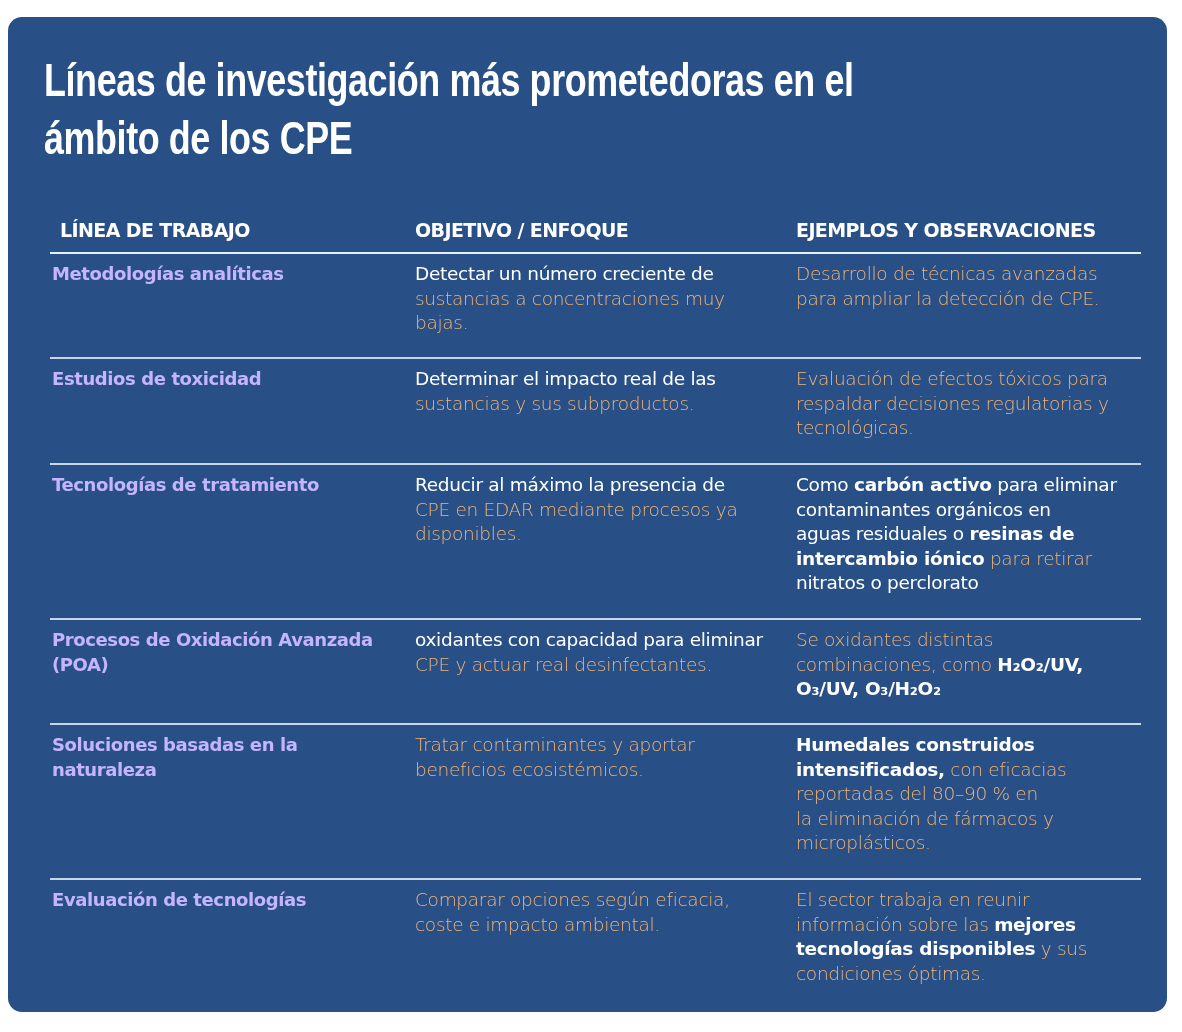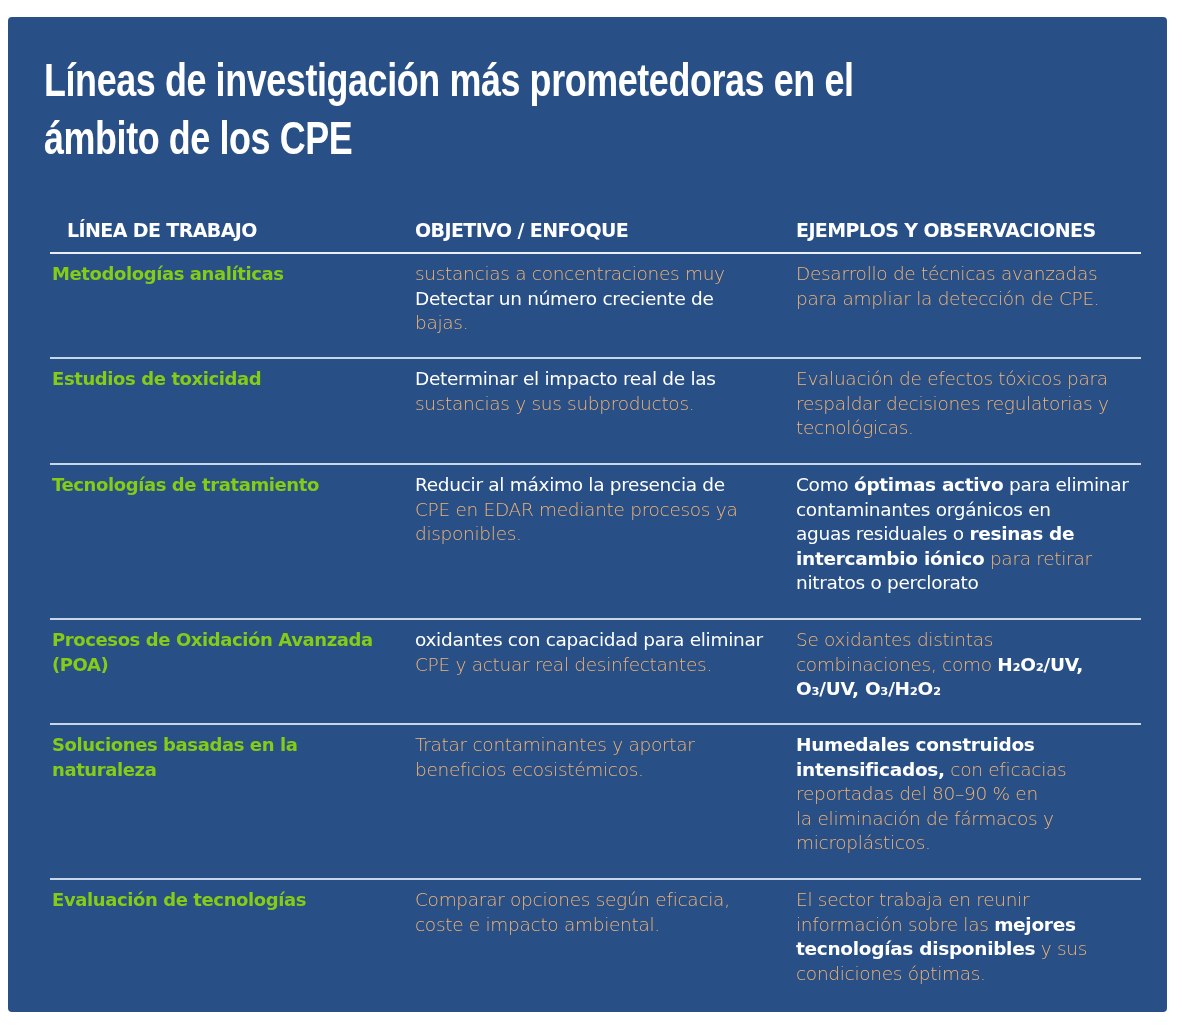--- a/index.html
+++ b/index.html
@@ -1,70 +1,70 @@
 <!DOCTYPE html>
 <html><head>
 <meta charset="utf-8">
 <style>
   html, body { margin: 0; padding: 0; background: #ffffff; }
   body { width: 1182px; height: 1032px; position: relative; overflow: hidden; font-family: "DejaVu Sans", sans-serif; }
   .card {
     position: absolute; left: 8px; top: 17px; width: 1159px; height: 995px;
-    background: #284f86; border-radius: 4px;
+    background: #284f86; border-radius: 14px;
   }
   .title {
     position: absolute; left: 36px; top: 34px; width: 1100px;
     color: #ffffff; font-family: "Liberation Sans", sans-serif; font-weight: 700;
     font-size: 46px; line-height: 58px; letter-spacing: -0.5px;
     transform: scaleX(0.78); transform-origin: left top; white-space: nowrap;
   }
   .title div { height: 58px; }
   .thead {
     position: absolute; left: 43px; top: 202px; width: 1090px; height: 34px;
   }
   .th {
     position: absolute; top: 0; color: #ffffff; font-family: "DejaVu Sans", sans-serif;
     font-weight: 700; font-size: 19px; letter-spacing: -0.6px; white-space: nowrap;
   }
   .sep { position: absolute; left: 42px; width: 1091px; height: 2px; background: #c9d6e8; }
   .sep.first { background: #e8eef6; }
   .row { position: absolute; left: 0; width: 1159px; }
   .cell { position: absolute; top: 0; font-size: 18.5px; line-height: 24.5px; white-space: nowrap; letter-spacing: -0.3px; }
-  .c1 { left: 44px; color: #84cc16; font-weight: 700; font-size: 18px; letter-spacing: -0.4px; }
+  .c1 { left: 44px; color: #c4b5fd; font-weight: 700; font-size: 18px; letter-spacing: -0.4px; }
   .c2 { left: 407px; }
   .c3 { left: 788px; }
   .ln { display: block; height: 24.5px; }
   .s-w  { color: #ffffff; font-weight: 400; }
   .s-l  { color: #fdba74; font-weight: 300; font-family: "DejaVu Sans", sans-serif; opacity: 0.95; }
   .s-b  { color: #ffffff; font-weight: 700; }
 </style>
 </head>
 <body>
 
 <div class="card">
   <div class="title">
     <div>Líneas de investigación más prometedoras en el</div>
     <div>ámbito de los CPE</div>
   </div>
 
   <div class="thead">
-    <div class="th" style="left:16px">LÍNEA DE TRABAJO</div>
+    <div class="th" style="left:9px">LÍNEA DE TRABAJO</div>
     <div class="th" style="left:364px">OBJETIVO / ENFOQUE</div>
     <div class="th" style="left:745px">EJEMPLOS Y OBSERVACIONES</div>
   </div>
 
   <div id="table-body">
       <div class="sep first" style="top: 235px;"></div>
       <div class="row" style="top: 245px;">
         <div class="cell c1">
           <span class="ln">Metodologías analíticas</span>
         </div>
         <div class="cell c2">
+          <span class="ln"><span class="s-w">Detectar un número creciente de</span></span>
           <span class="ln"><span class="s-l">sustancias a concentraciones muy</span></span>
-          <span class="ln"><span class="s-w">Detectar un número creciente de</span></span>
           <span class="ln"><span class="s-l">bajas.</span></span>
         </div>
         <div class="cell c3">
           <span class="ln"><span class="s-l">Desarrollo de técnicas avanzadas</span></span>
           <span class="ln"><span class="s-l">para ampliar la detección de CPE.</span></span>
         </div>
       </div>
       <div class="sep" style="top: 340px;"></div>
       <div class="row" style="top: 350px;">
         <div class="cell c1">
@@ -84,21 +84,21 @@
       <div class="row" style="top: 456px;">
         <div class="cell c1">
           <span class="ln">Tecnologías de tratamiento</span>
         </div>
         <div class="cell c2">
           <span class="ln"><span class="s-w">Reducir al máximo la presencia de</span></span>
           <span class="ln"><span class="s-l">CPE en EDAR mediante procesos ya</span></span>
           <span class="ln"><span class="s-l">disponibles.</span></span>
         </div>
         <div class="cell c3">
-          <span class="ln"><span class="s-w">Como </span><span class="s-b">óptimas activo</span><span class="s-w"> para eliminar</span></span>
+          <span class="ln"><span class="s-w">Como </span><span class="s-b">carbón activo</span><span class="s-w"> para eliminar</span></span>
           <span class="ln"><span class="s-w">contaminantes orgánicos en</span></span>
           <span class="ln"><span class="s-w">aguas residuales o </span><span class="s-b">resinas de</span></span>
           <span class="ln"><span class="s-b">intercambio iónico</span><span class="s-l"> para retirar</span></span>
           <span class="ln"><span class="s-w">nitratos o perclorato</span></span>
         </div>
       </div>
       <div class="sep" style="top: 601px;"></div>
       <div class="row" style="top: 611px;">
         <div class="cell c1">
           <span class="ln">Procesos de Oxidación Avanzada</span>

